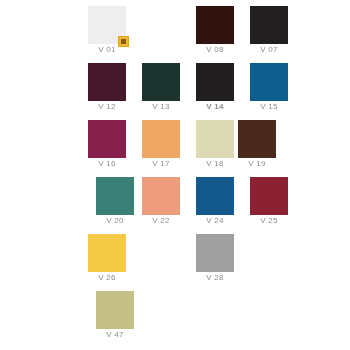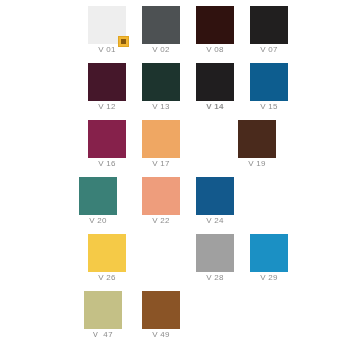--- a/index.html
+++ b/index.html
@@ -84,24 +84,20 @@
 <div id="swatch-grid">
     <div class="swatch-row" style="top: 0px;">
       <div class="swatch-cell" style="left: 80px;">
         <div class="swatch-chip" title="V 01" style="background: rgb(238, 238, 238);">
           <div class="swatch-badge" style="background: rgb(242, 183, 51); border-color: rgb(224, 165, 34);">
             <span class="badge-glyph" style="background: rgb(138, 91, 13);"></span>
           </div>
         </div>
         <div class="swatch-label">V 01</div>
       </div>
-      <div class="swatch-cell" style="left: 134px;">
-        <div class="swatch-chip" title="V 02" style="background: rgb(77, 81, 83);"></div>
-        <div class="swatch-label">V 02</div>
-      </div>
       <div class="swatch-cell" style="left: 188px;">
         <div class="swatch-chip" title="V 03" style="background: rgb(48, 18, 15);"></div>
         <div class="swatch-label">V 08</div>
       </div>
       <div class="swatch-cell" style="left: 242px;">
         <div class="swatch-chip" title="V 04" style="background: rgb(33, 31, 31);"></div>
         <div class="swatch-label">V 07</div>
       </div>
     </div>
     <div class="swatch-row" style="top: 57px;">
@@ -124,56 +120,56 @@
     </div>
     <div class="swatch-row" style="top: 114px;">
       <div class="swatch-cell" style="left: 80px;">
         <div class="swatch-chip" title="V 16" style="background: rgb(134, 33, 75);"></div>
         <div class="swatch-label">V 16</div>
       </div>
       <div class="swatch-cell" style="left: 134px;">
         <div class="swatch-chip" title="V 17" style="background: rgb(239, 167, 99);"></div>
         <div class="swatch-label">V 17</div>
       </div>
+      <div class="swatch-cell" style="left: 188px;">
+        <div class="swatch-chip" title="V 18" style="background: rgb(220, 217, 181);"></div>
+        <div class="swatch-label">V 18</div>
+      </div>
       <div class="swatch-cell" style="left: 230px;">
         <div class="swatch-chip" title="V 19" style="background: rgb(74, 42, 28);"></div>
         <div class="swatch-label">V 19</div>
       </div>
     </div>
     <div class="swatch-row" style="top: 171px;">
-      <div class="swatch-cell" style="left: 71px;">
+      <div class="swatch-cell" style="left: 88px;">
         <div class="swatch-chip" title="V 20" style="background: rgb(58, 128, 119);"></div>
         <div class="swatch-label">V 20</div>
       </div>
       <div class="swatch-cell" style="left: 134px;">
         <div class="swatch-chip" title="V 22" style="background: rgb(238, 157, 124);"></div>
         <div class="swatch-label">V 22</div>
       </div>
       <div class="swatch-cell" style="left: 188px;">
         <div class="swatch-chip" title="V 24" style="background: rgb(19, 89, 140);"></div>
         <div class="swatch-label">V 24</div>
       </div>
+      <div class="swatch-cell" style="left: 242px;">
+        <div class="swatch-chip" title="V 25" style="background: rgb(140, 33, 51);"></div>
+        <div class="swatch-label">V 25</div>
+      </div>
     </div>
     <div class="swatch-row" style="top: 228px;">
       <div class="swatch-cell" style="left: 80px;">
         <div class="swatch-chip" title="V 26" style="background: rgb(245, 202, 71);"></div>
         <div class="swatch-label">V 26</div>
       </div>
       <div class="swatch-cell" style="left: 188px;">
         <div class="swatch-chip" title="V 28" style="background: rgb(160, 160, 160);"></div>
         <div class="swatch-label">V 28</div>
       </div>
-      <div class="swatch-cell" style="left: 242px;">
-        <div class="swatch-chip" title="V 29" style="background: rgb(27, 144, 196);"></div>
-        <div class="swatch-label">V 29</div>
-      </div>
     </div>
     <div class="swatch-row" style="top: 285px;">
-      <div class="swatch-cell" style="left: 76px; font-family: Liberation Mono, monospace;">
+      <div class="swatch-cell" style="left: 88px;">
         <div class="swatch-chip" title="V 47" style="background: rgb(196, 192, 134);"></div>
         <div class="swatch-label">V 47</div>
-      </div>
-      <div class="swatch-cell" style="left: 134px;">
-        <div class="swatch-chip" title="V 49" style="background: rgb(138, 84, 38);"></div>
-        <div class="swatch-label">V 49</div>
       </div>
     </div>
   </div>
 
 </body></html>

